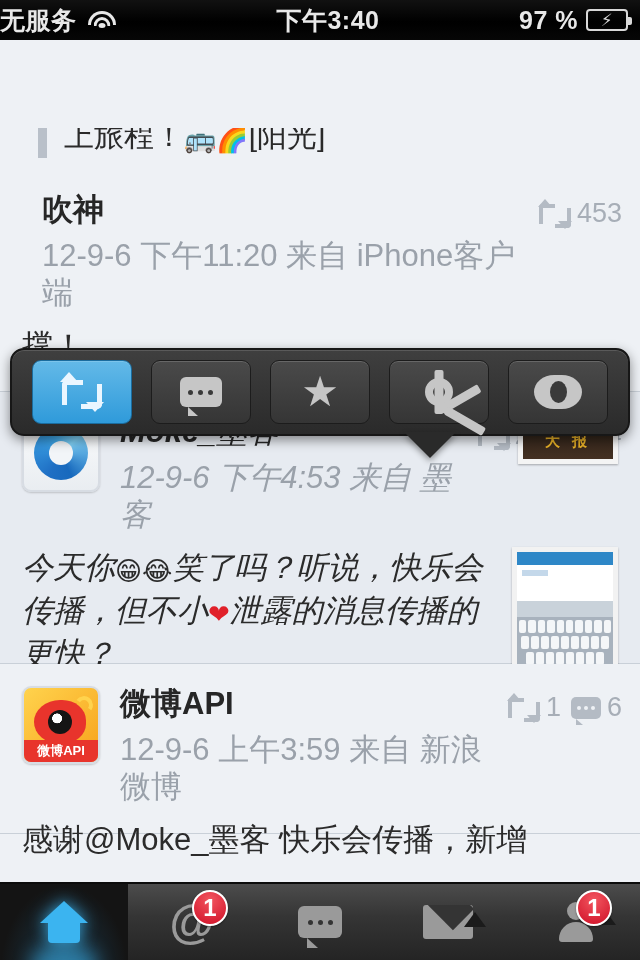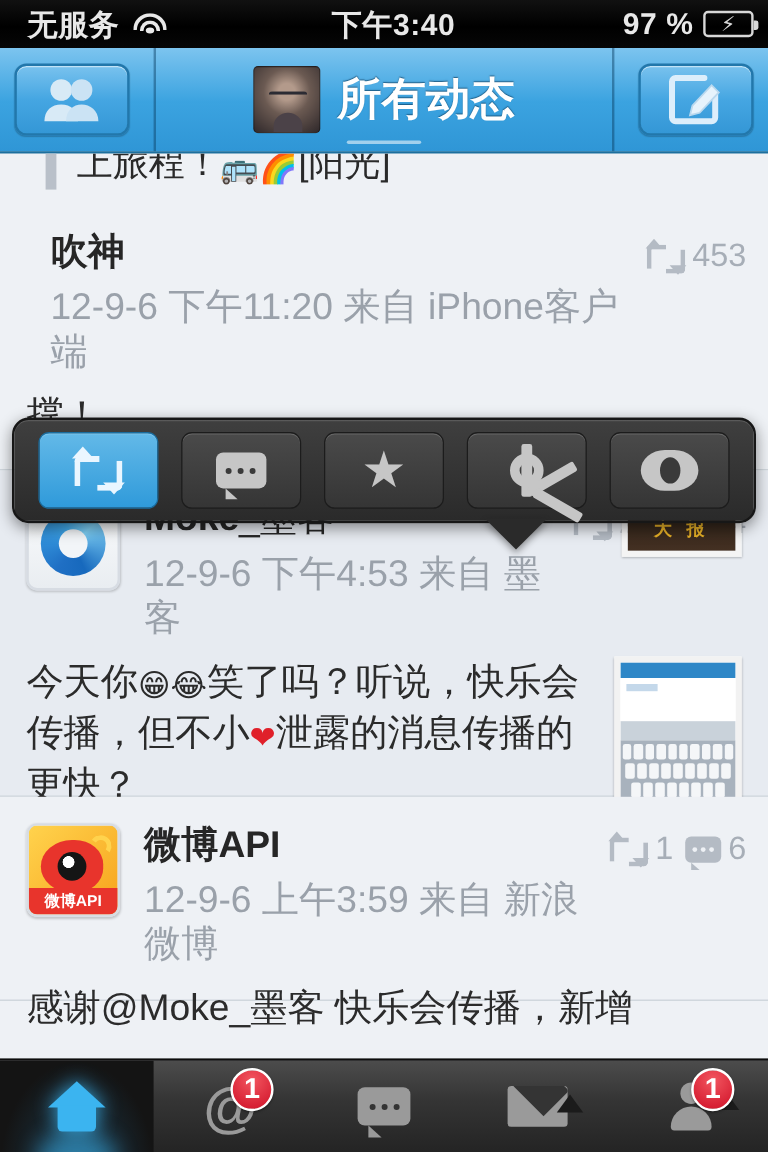--- a/index.html
+++ b/index.html
@@ -11,21 +11,21 @@
   }
   #app { position:relative; width:640px; height:960px; overflow:hidden; }
 
   
   .statusbar {
     position:absolute; top:0; left:0; width:640px; height:40px;
     background:linear-gradient(#111,#000 55%,#060606);
     display:flex; align-items:center; color:#e8e8e8;
     font-size:25px; font-weight:bold; letter-spacing:.5px;
   }
-  .sb-left { display:flex; align-items:center; gap:10px; padding-left:23px; flex:0 0 auto; }
+  .sb-left { display:flex; align-items:center; gap:10px; padding-left:0; flex:0 0 auto; }
   .sb-center { position:absolute; left:0; right:0; text-align:center; font-size:25px;padding-left:16px; }
   .sb-right { position:absolute; right:12px; display:flex; align-items:center; gap:8px; }
   .wifi { width:30px; height:22px; position:relative; }
   .wifi i { position:absolute; left:50%; transform:translateX(-50%);
     border:3px solid #e8e8e8; border-bottom:none; border-radius:50% 50% 0 0 / 100% 100% 0 0; }
   .wifi i.a { width:28px; height:14px; top:2px; }
   .wifi i.b { width:17px; height:9px; top:8px; }
   .wifi i.c { width:7px; height:5px; top:14px; background:#e8e8e8; border-radius:50%; border:none; }
   .battery { width:42px; height:22px; border:2.5px solid #d8d8d8; border-radius:4px;
     position:relative; display:flex; align-items:center; justify-content:center; }
@@ -60,21 +60,21 @@
   .nav-avatar:after { content:""; position:absolute; left:16px; bottom:-6px; width:24px; height:22px;
     background:#4b4248; border-radius:50% 50% 0 0; }
   .nav-title { color:#fff; font-size:37px; font-weight:bold; text-shadow:0 -1px 1px rgba(0,40,70,.6); }
   .nav-underline { position:absolute; bottom:6px; left:50%; transform:translateX(-50%);
     width:62px; height:3px; background:rgba(255,255,255,.55); border-radius:2px; }
 
   
   .feed { position:absolute; top:128px; left:0; width:640px; bottom:78px; overflow:hidden; }
   .post { position:relative; padding:0 0 14px 0; border-bottom:1px solid #c9d0d8; }
   .post.alt  { background:#eef1f5; }
-  .post.alt2 { background:#e7ebf1; }
+  .post.alt2 { background:#e7ebf1;font-style:italic; }
   .post-clip-top { background:#eef1f5; height:42px; overflow:hidden; position:relative;padding-left:32px; }
   .clip-text { position:absolute; left:64px; top:-12px; font-size:30px; color:#2a2a2a; white-space:nowrap; }
   .clip-bar { position:absolute; left:38px; top:-4px; width:9px; height:34px; background:#b9c0c9; }
   .emoji { font-size:26px; vertical-align:-2px; }
 
   .post-head { display:flex; align-items:flex-start; padding:22px 18px 0 22px; }
   .avatar { width:78px; height:78px; border-radius:9px; flex:0 0 auto;
     border:2px solid #d7dce3; box-shadow:0 1px 2px rgba(0,0,0,.18); overflow:hidden; position:relative; }
   .av-brain { background:linear-gradient(#242424,#0c0c0c); }
   .av-brain .b-ball { position:absolute; left:14px; top:22px; width:24px; height:28px;
@@ -230,43 +230,20 @@
     </div>
     <div class="sb-center">下午3:40</div>
     <div class="sb-right">
       <span>97 %</span>
       <span class="battery">
           <span class="bolt">⚡</span>
         </span>
     </div>
   </div>
 
-  <div class="navbar">
-    <div class="nav-sep" style="left:128px"></div>
-    <div class="nav-sep" style="left:510px"></div>
-    <div class="nav-btn">
-      <svg width="52" height="38" viewBox="0 0 52 38">
-        <circle cx="17" cy="11" r="9" fill="#d8eaf6"></circle>
-        <path d="M3 37c0-9 6-14 14-14s14 5 14 14z" fill="#d8eaf6"></path>
-        <circle cx="34" cy="11" r="9" fill="#cbe3f4"></circle>
-        <path d="M21 37c0-9 6-14 13-14s14 5 14 14z" fill="#cbe3f4"></path>
-      </svg>
-    </div>
-    <div class="nav-title-wrap">
-      <div class="nav-avatar"></div>
-      <div class="nav-title">所有动态</div>
-    </div>
-    <div class="nav-btn">
-      <svg width="46" height="44" viewBox="0 0 46 44">
-        <path d="M30 4H6a3 3 0 0 0-3 3v30a3 3 0 0 0 3 3h30a3 3 0 0 0 3-3V16" fill="none" stroke="#dceefb" stroke-width="5" stroke-linecap="round"></path>
-        <path d="M20 27l16-17 6 6-16 17-8 2z" fill="#e6f3fc" stroke="#b9d8ee" stroke-width="1.5"></path>
-      </svg>
-    </div>
-    <div class="nav-underline"></div>
-  </div>
 
   <div class="feed">
 
     <div class="post-clip-top">
       <div class="clip-bar"></div>
       <div class="clip-text">
         <span>上旅程！</span><span class="emoji">🚌🌈</span><span>[阳光]</span>
       </div>
     </div>
 

